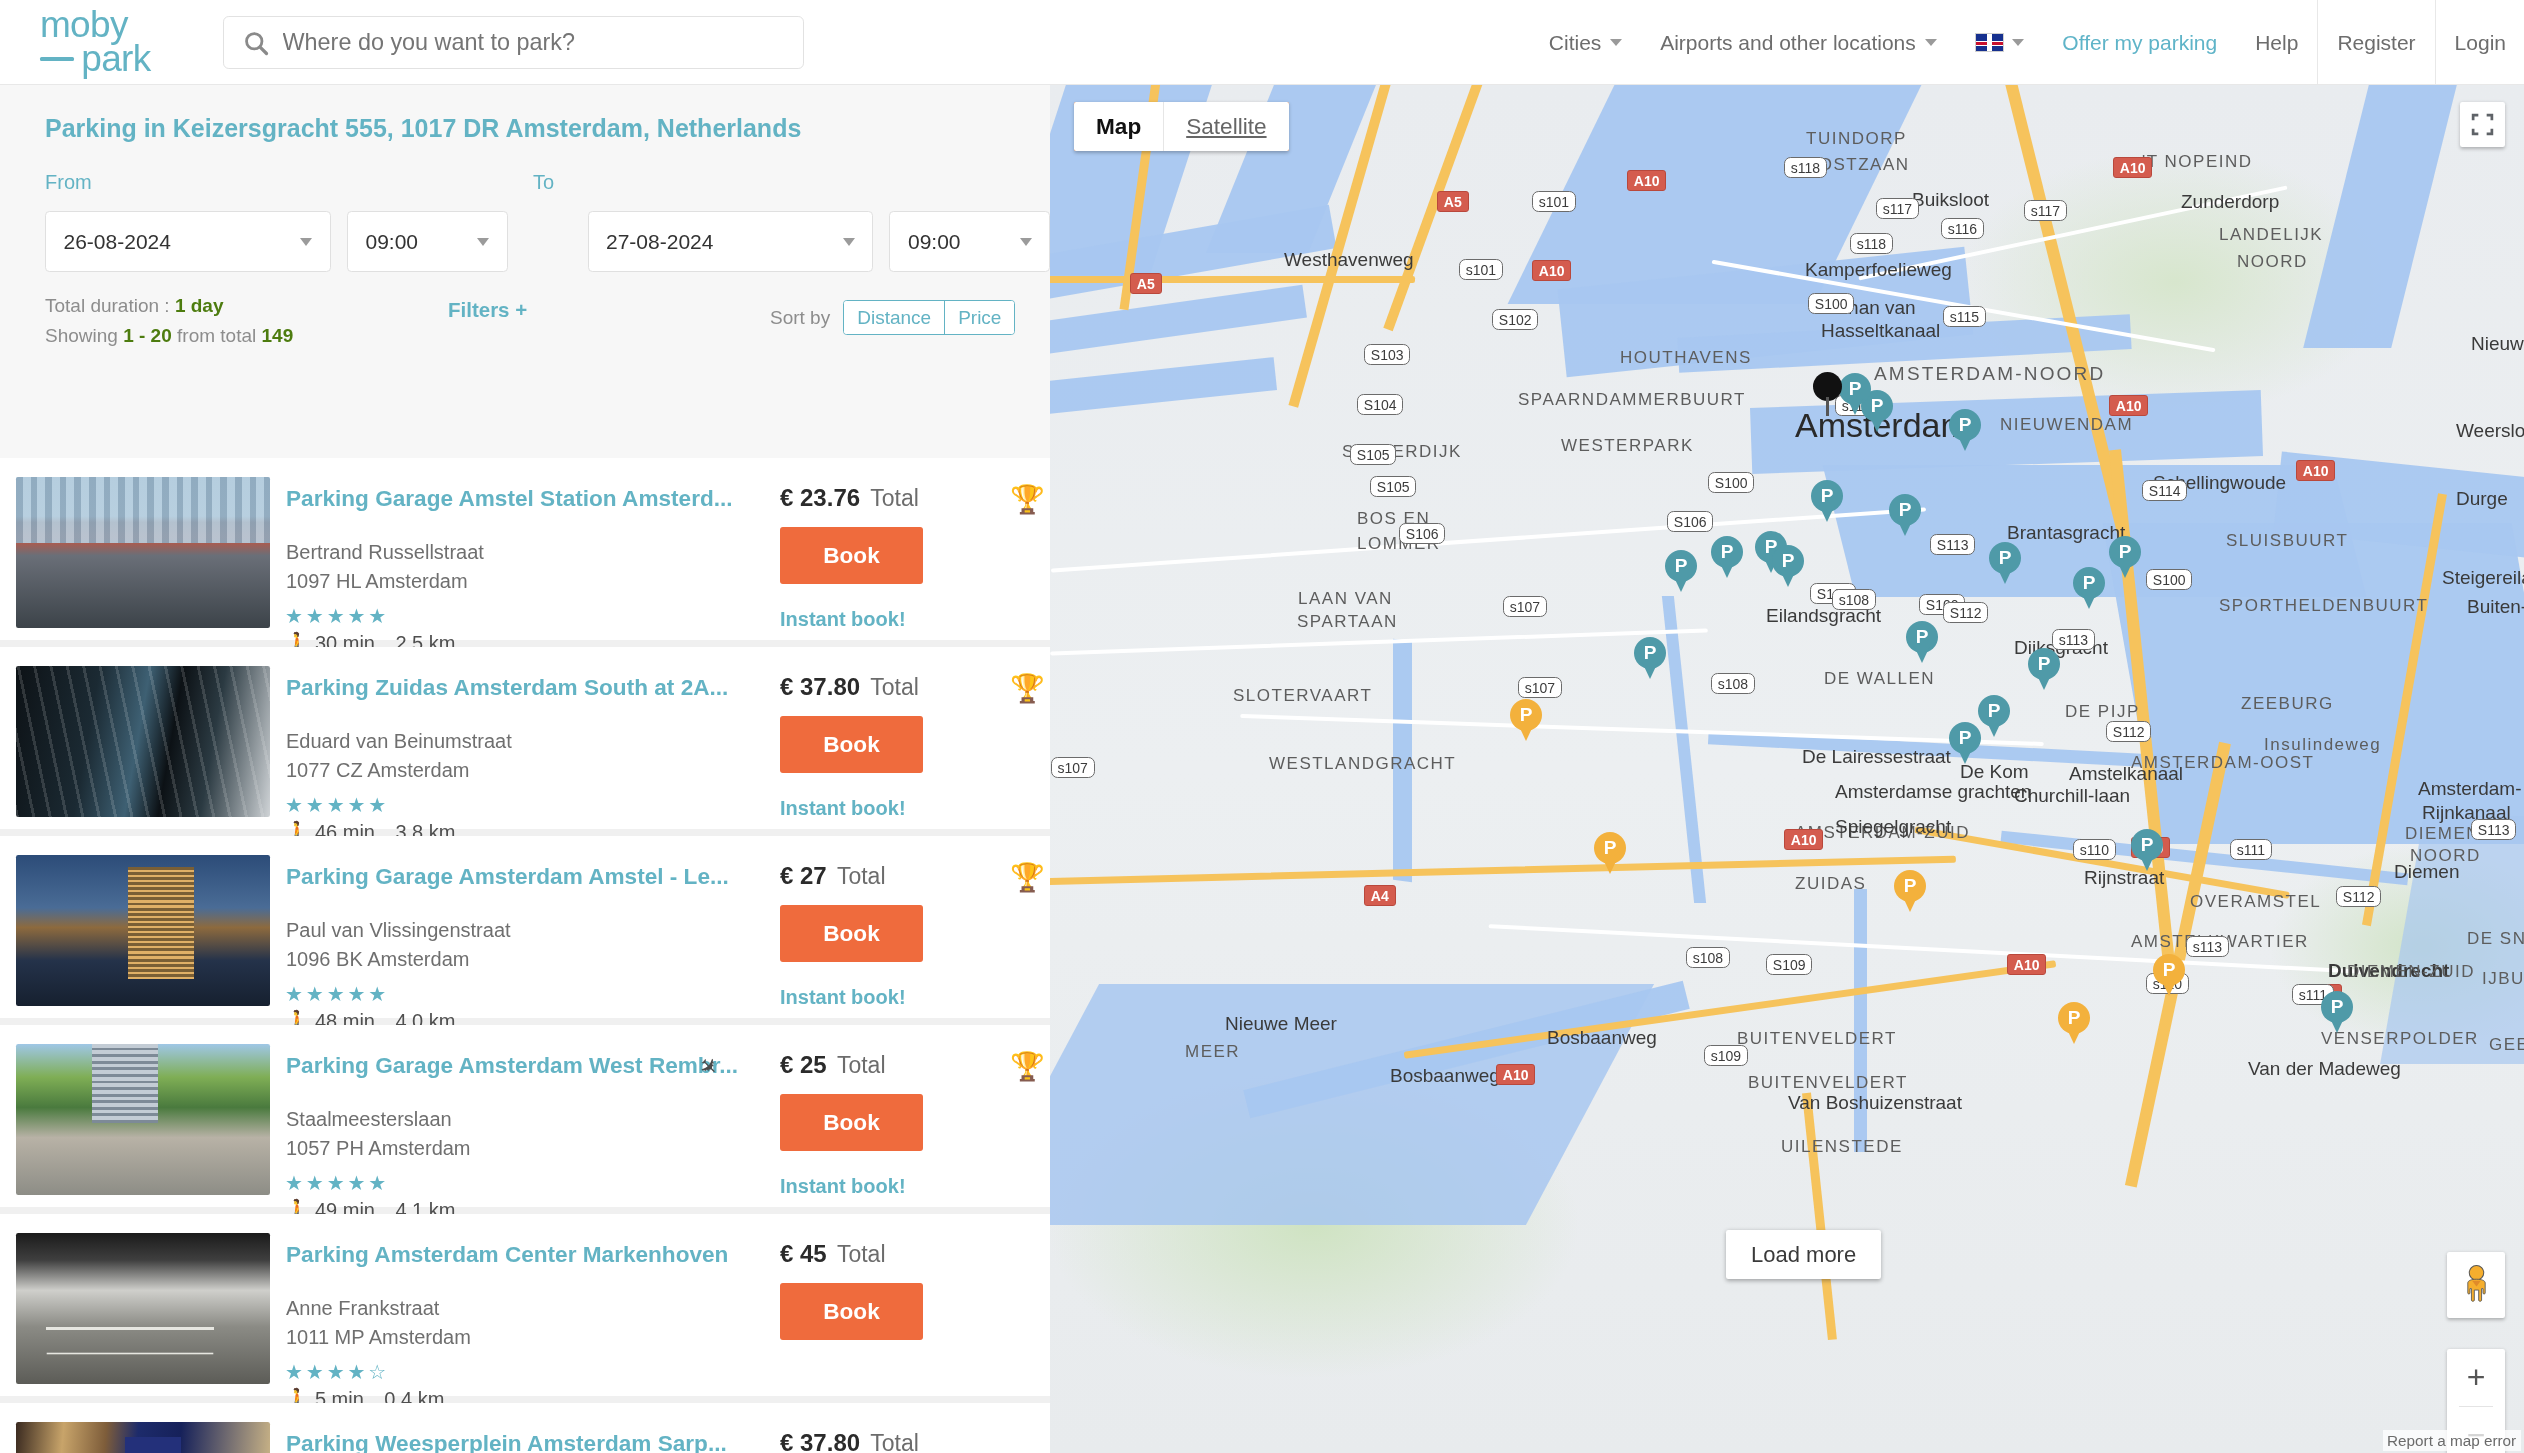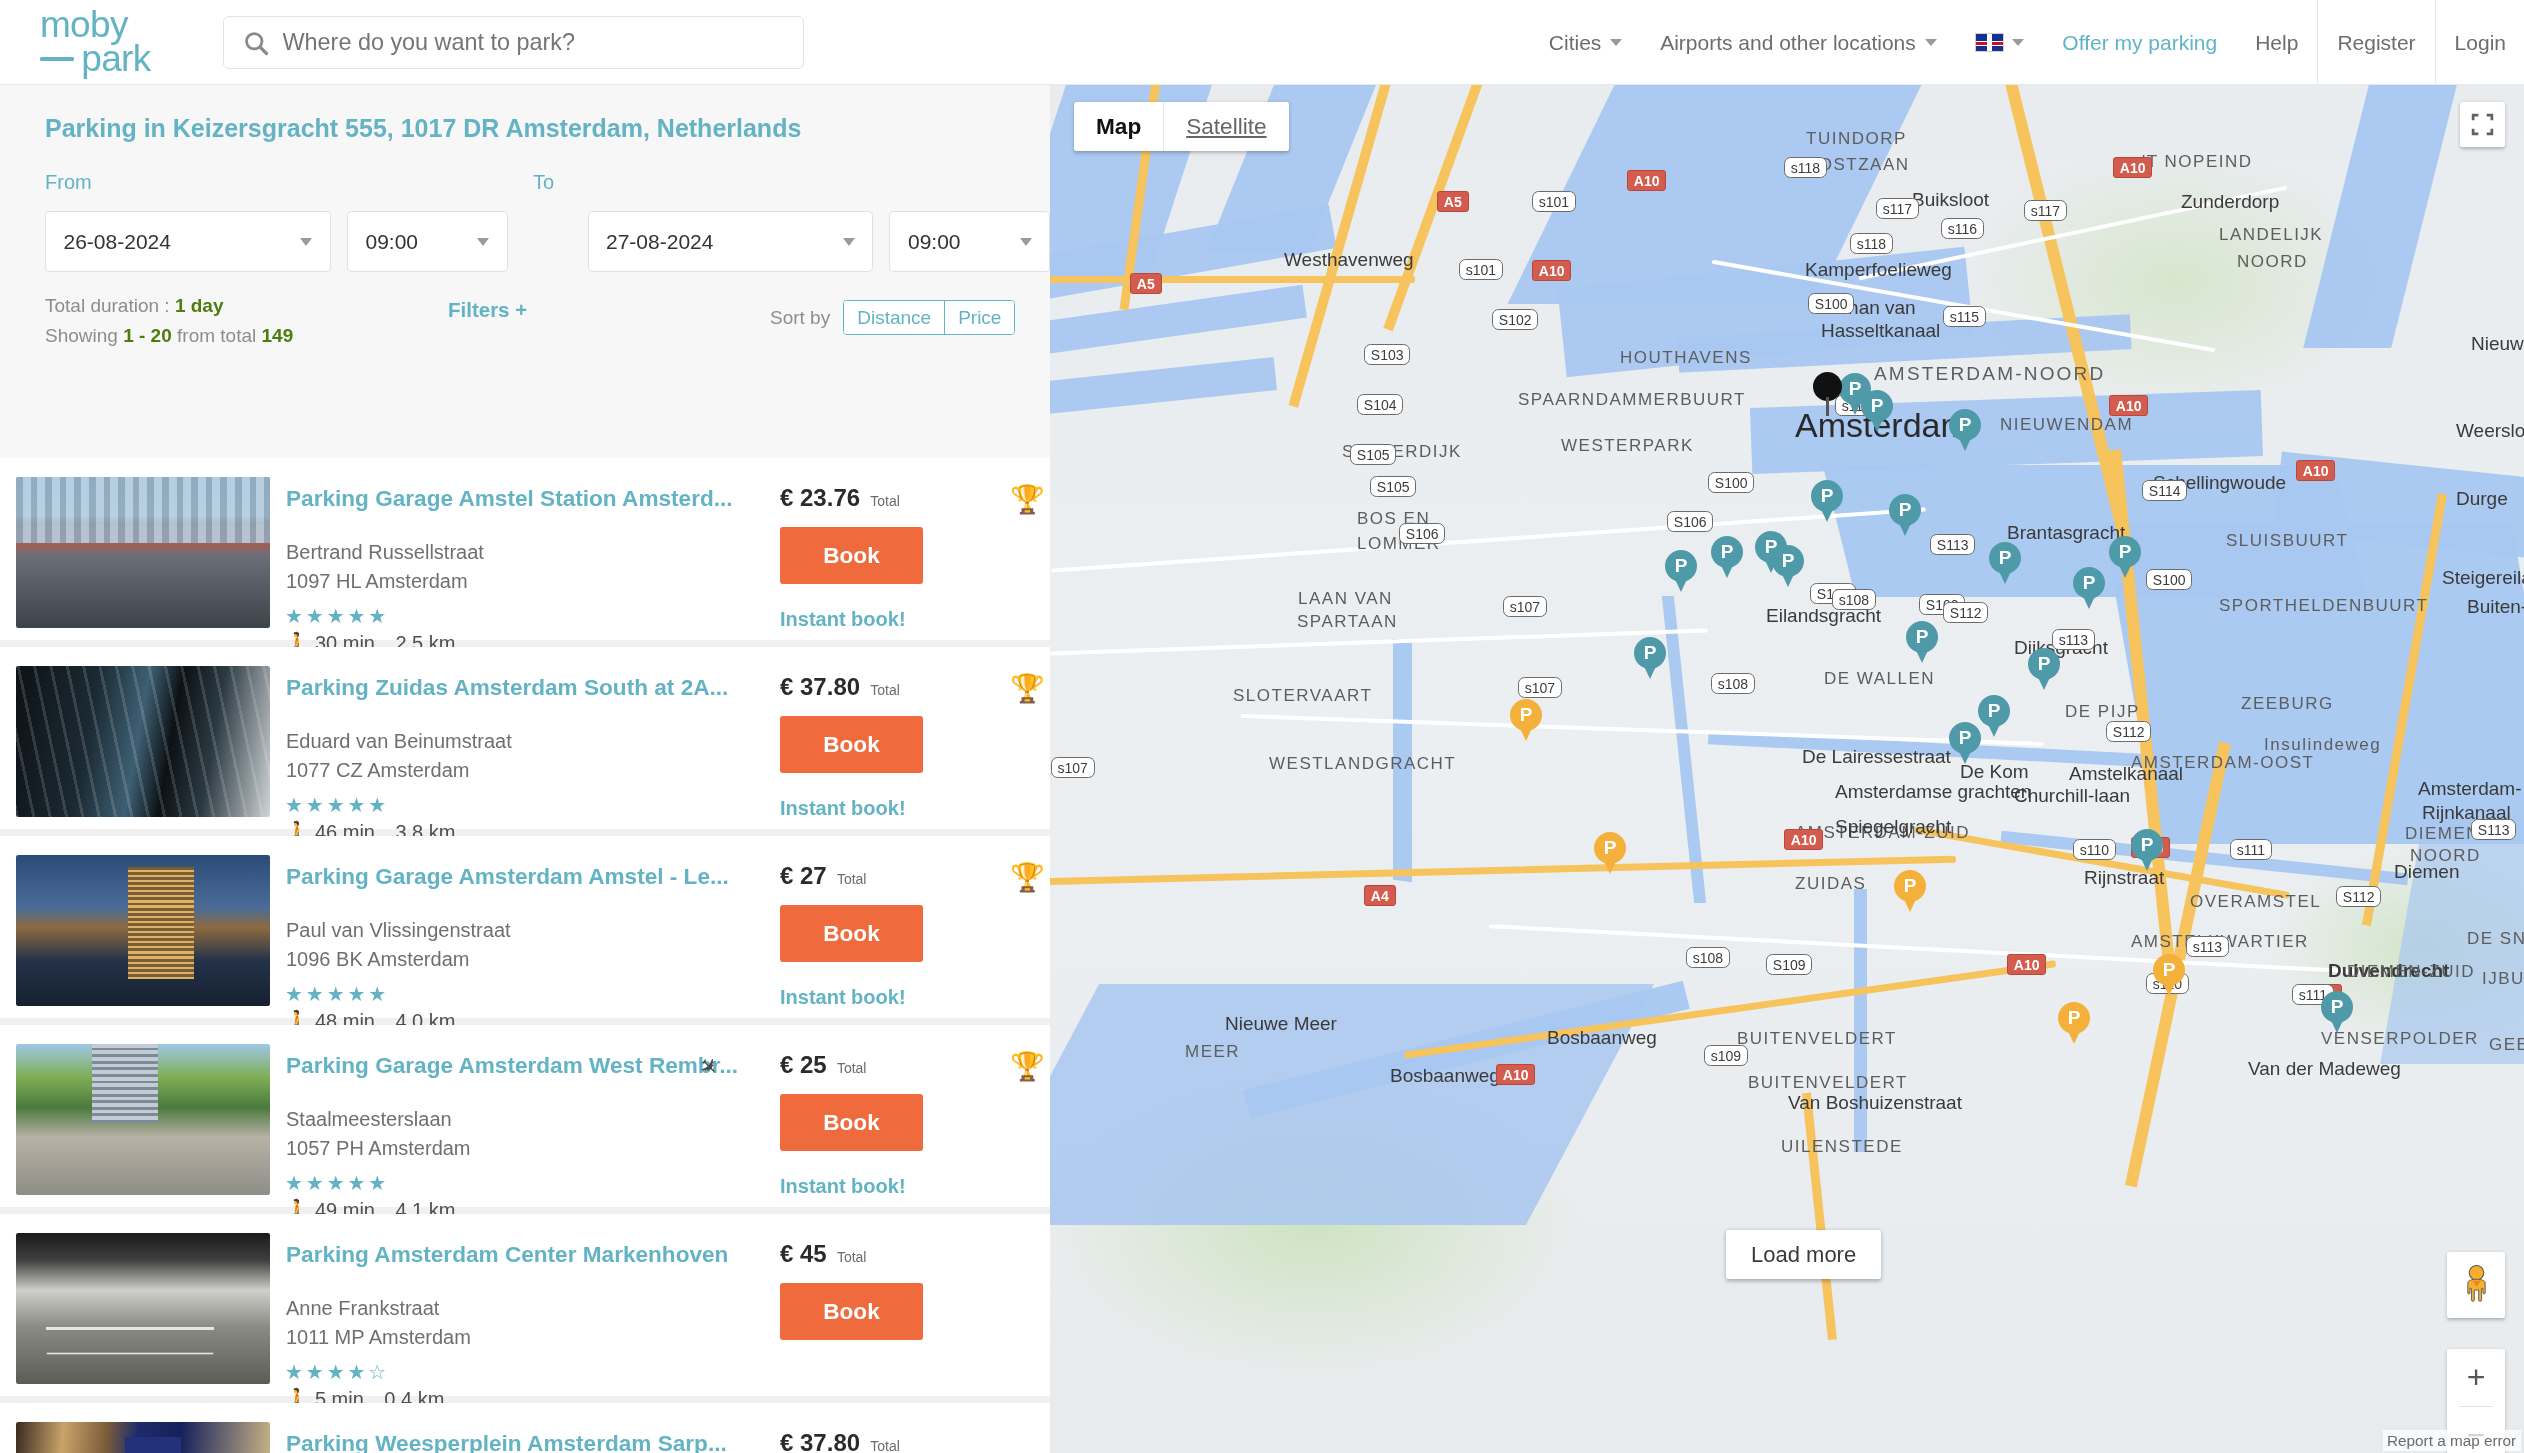--- a/index.html
+++ b/index.html
@@ -97,21 +97,21 @@
     color: #63b3c4; white-space: nowrap; cursor:pointer;
   }
   .plane { position:absolute; left: 699px; top: 29px; font-size: 22px; color:#4a4a4a; transform: rotate(45deg);}
   .addr1 { position:absolute; left: 286px; top: 83px; font-size:20px; color:#6f6f6f;}
   .addr2 { position:absolute; left: 286px; top: 112px; font-size:20px; color:#6f6f6f;}
   .stars { position:absolute; left: 285px; top: 146px; font-size: 20px; color:#63b3c4; letter-spacing: 2.9px;}
   .walk { position:absolute; left: 285px; top: 173px; font-size:20px; color:#4f4f4f; display:flex; align-items:center; gap:4.4px;}
   .walk .wico { font-size: 20.5px; }
   .walk .gap { display:inline-block; width: 11.7px; }
   .price { position:absolute; left: 780px; top: 26px; font-size:24px; font-weight:bold; color:#2b2b2b; white-space:nowrap;}
-  .price .tot { font-size: 14px; font-weight: normal; color:#6c6c6c; margin-left: 10.2px;}
+  .price .tot { font-size: 23px; font-weight: normal; color:#6c6c6c; margin-left: 10.2px;}
   .book {
     position:absolute; left: 780px; top: 69px; width: 143px; height: 57px;
     background:#ef6b3d; color:#fff; font-size:22.6px; font-weight:bold;
     display:flex; align-items:center; justify-content:center; border-radius:2.9px; cursor:pointer;
   }
   .instant { position:absolute; left: 780px; top: 150px; font-size:20px; font-weight:bold; color:#63b3c4;}
   .trophy { position:absolute; left: 1010px; top: 25px; font-size: 28px; color:#f0b429;}
 
   
   .t1 { background: linear-gradient(180deg,#9ec2db 0%,#b9d4e6 26%,#8e4a3e 30%,#c4543f 40%,#6a6f78 52%,#3c4349 100%); }

